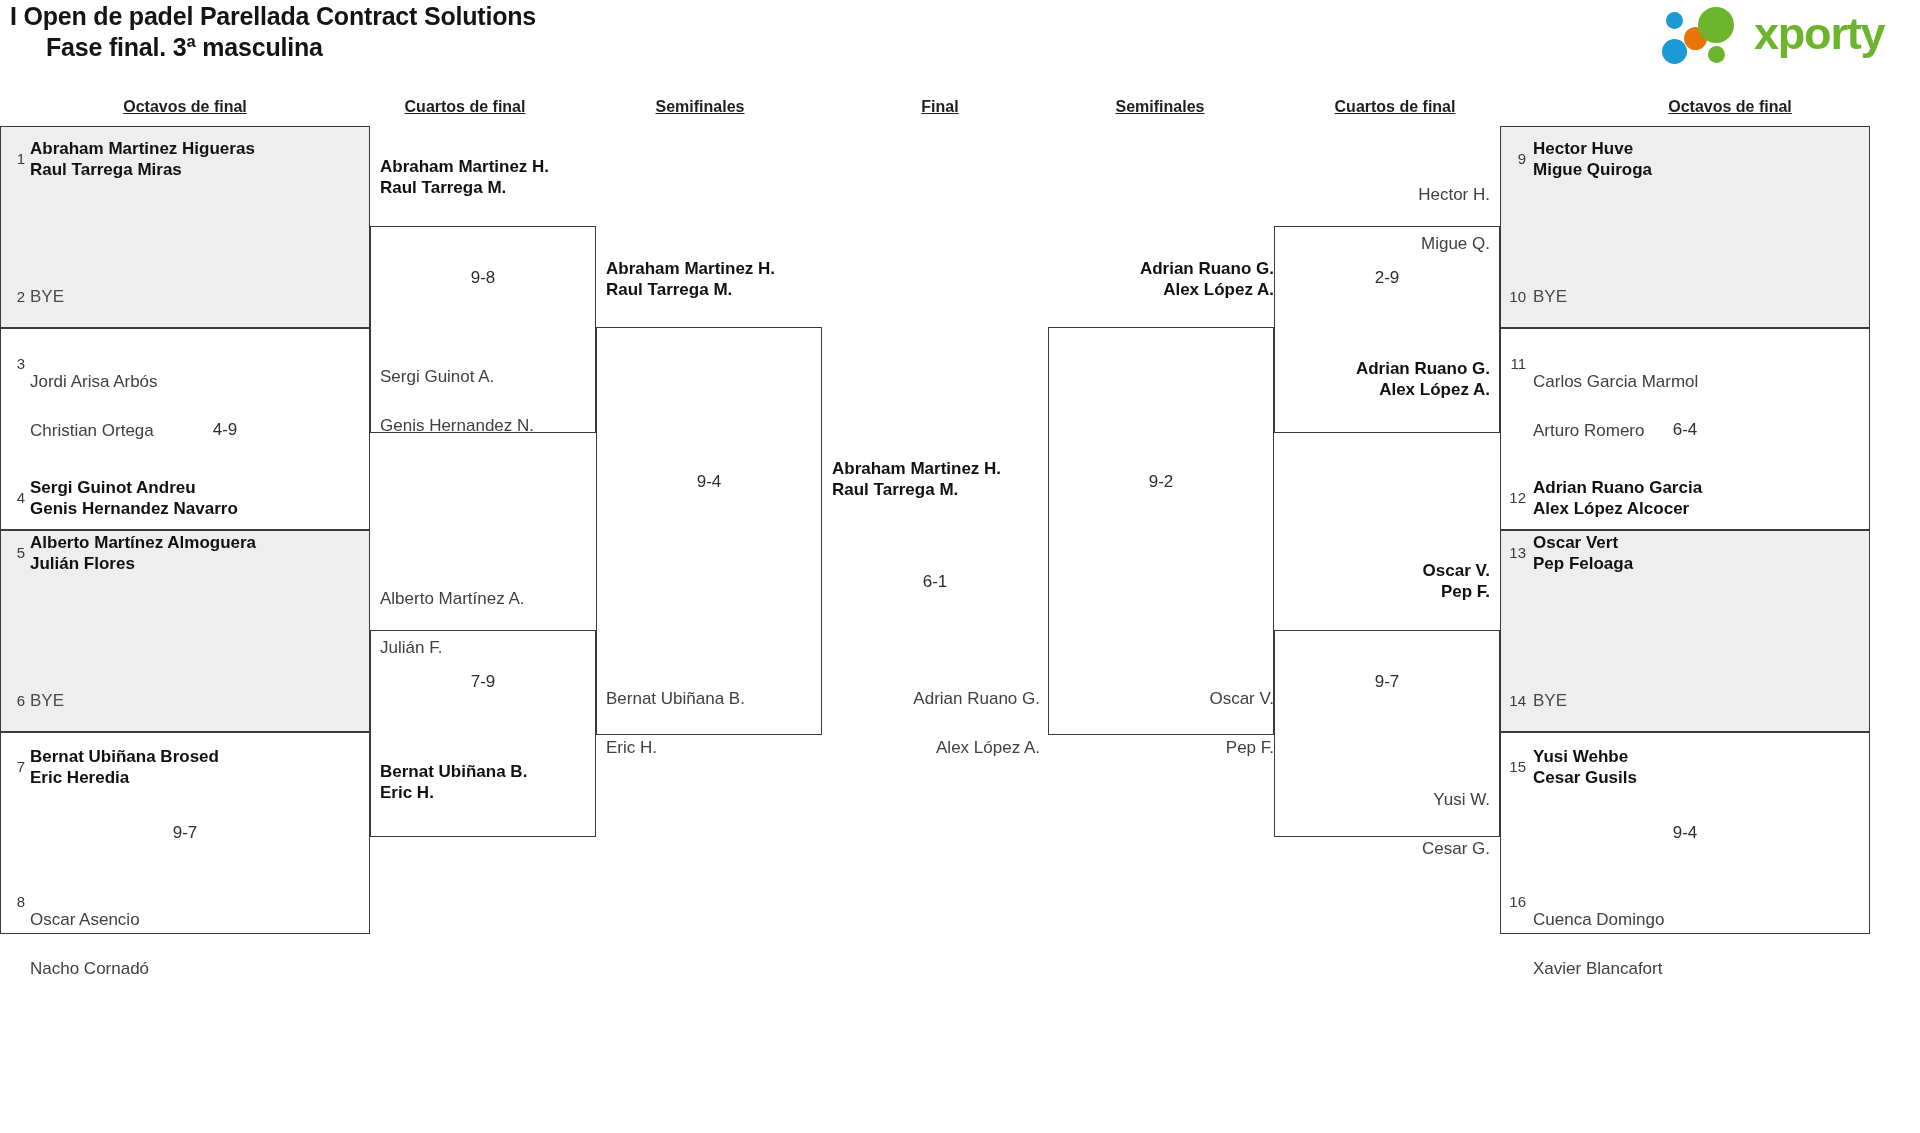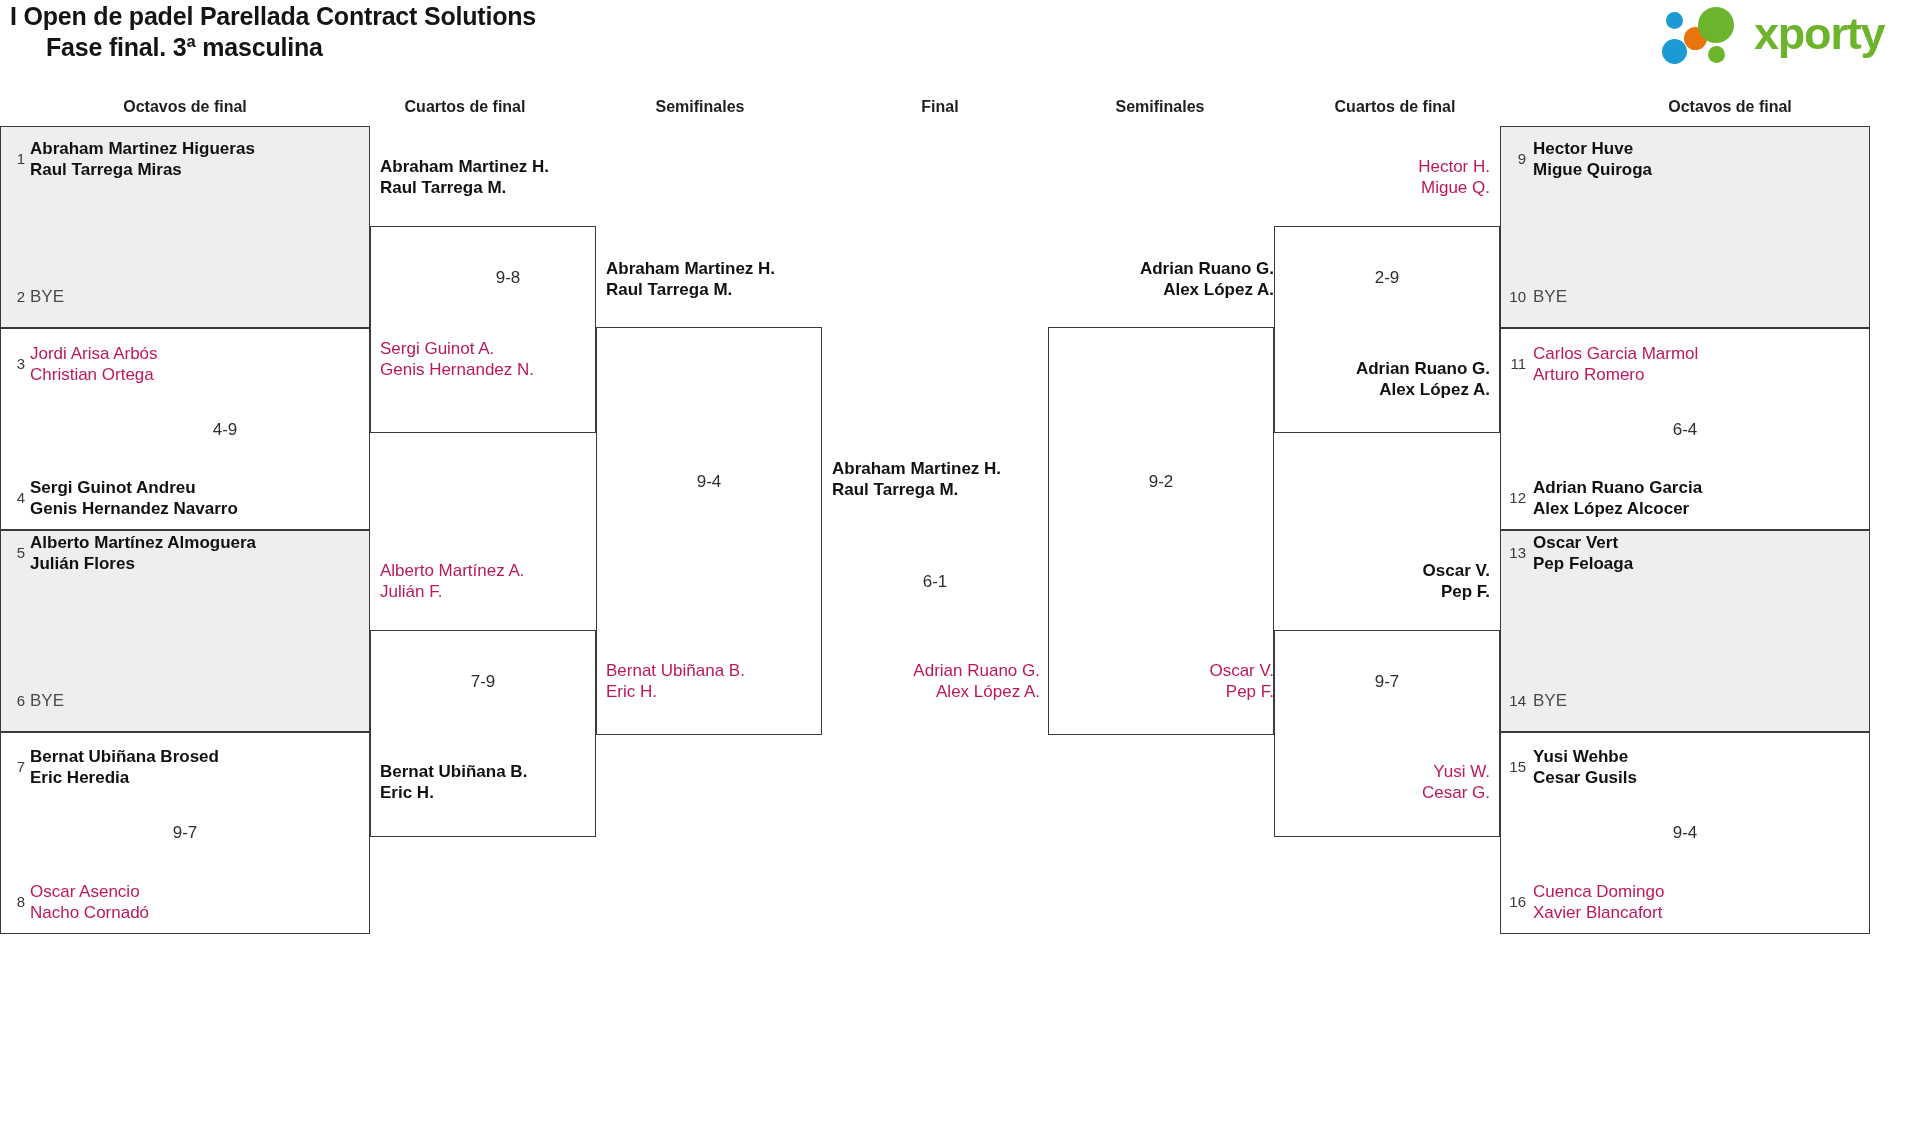--- a/index.html
+++ b/index.html
@@ -25,40 +25,40 @@
   #logo .dot{position:absolute;border-radius:50%;}
   #logo .word{
     position:absolute;left:92px;top:1px;
     font-size:45px;font-weight:700;letter-spacing:-1.2px;
     color:#6cb42c;line-height:60px;
   }
   
   .round-head{
     position:absolute;top:98px;
     font-size:16px;font-weight:600;color:#1f1f1f;
-    text-align:center;white-space:nowrap;
+    text-align:center;white-space:nowrap;text-decoration:underline;
   }
   
   .box{
     position:absolute;
     border:1.4px solid #3a3a3a;
     box-sizing:border-box;
     background:transparent;
   }
   .box.shaded{background:#eeeeee;}
   
   .entry{
     position:absolute;
     box-sizing:border-box;
     white-space:nowrap;
     line-height:1.22;
   }
   .entry .nm{display:block;font-size:17px;}
   .entry.win .nm{font-weight:700;color:#111111;}
-  .entry.lose .nm{font-weight:400;color:#be185d;}
+  .entry.lose .nm{font-weight:400;color:#404040;margin-top:28px;}
   .entry.bye .nm{font-weight:400;color:#4b4b4b;font-size:17px;}
   .seed{
     position:absolute;
     font-size:15px;font-weight:400;color:#3b3b3b;
     width:22px;text-align:right;
   }
   .right-al{text-align:right;}
   .score{
     position:absolute;
     font-size:17px;font-weight:400;color:#2e2e2e;
@@ -139,21 +139,21 @@
   <span class="nm">Nacho Cornadó</span>
 </div>
 
 <div class="box" style="left:370px; top:226px; width:226px; height:207px;"></div>
 <div class="box" style="left:370px; top:630px; width:226px; height:207px;"></div>
 
 <div class="entry win" style="left:380px; top:157px;">
   <span class="nm">Abraham Martinez H.</span>
   <span class="nm">Raul Tarrega M.</span>
 </div>
-<div class="score" style="left:370px; top:268px; width:226px;margin-left:25px;">9-8</div>
+<div class="score" style="left:370px; top:268px; width:226px;">9-8</div>
 <div class="entry lose" style="left:380px; top:339px;">
   <span class="nm">Sergi Guinot A.</span>
   <span class="nm">Genis Hernandez N.</span>
 </div>
 
 <div class="entry lose" style="left:380px; top:561px;">
   <span class="nm">Alberto Martínez A.</span>
   <span class="nm">Julián F.</span>
 </div>
 <div class="score" style="left:370px; top:672px; width:226px;">7-9</div>

